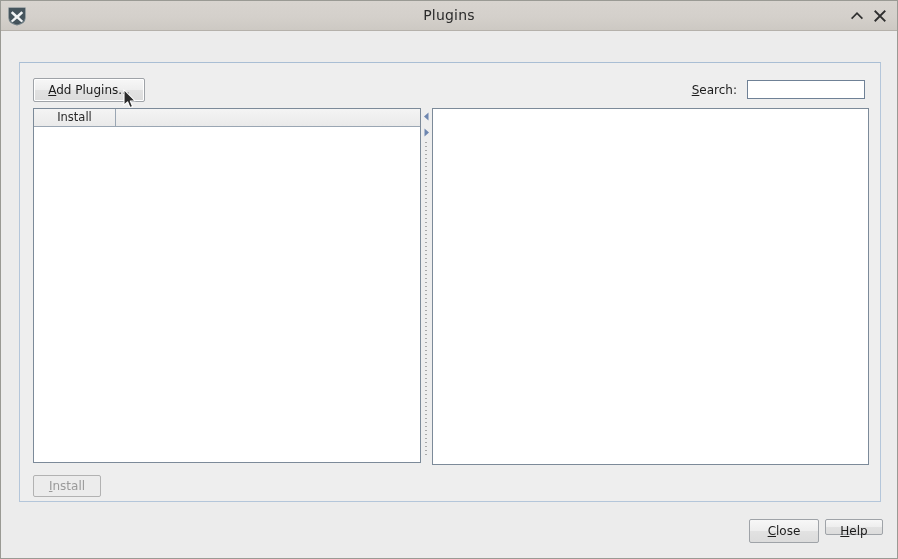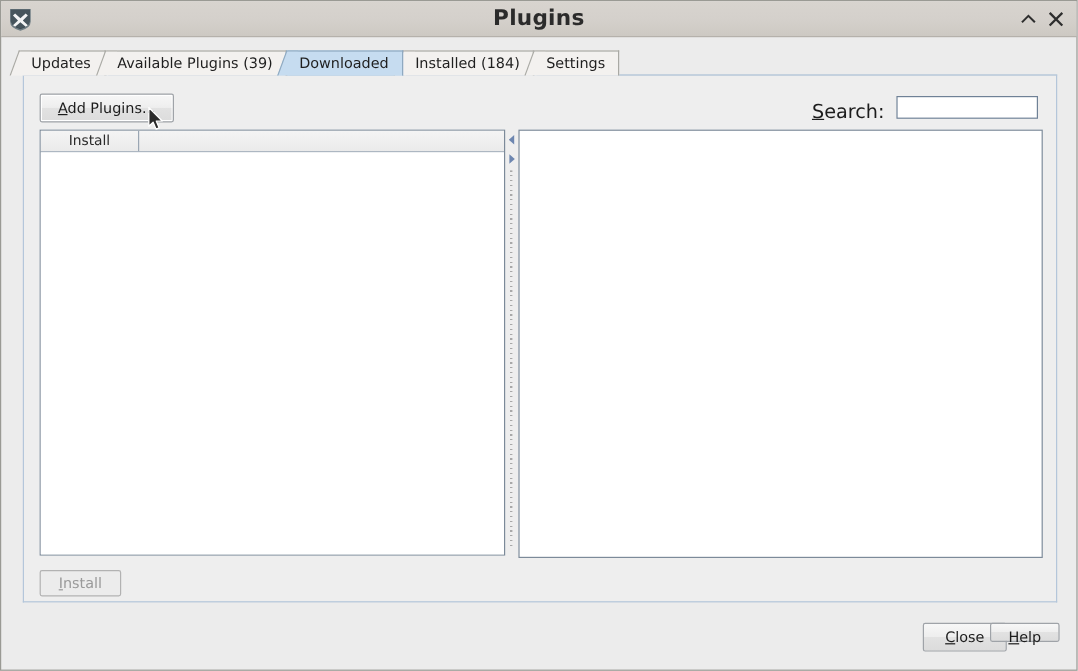--- a/index.html
+++ b/index.html
@@ -41,22 +41,22 @@
     position: absolute;
     left: 5px; top: 4px;
     width: 22px; height: 22px;
   }
   .titlebar-title {
     position: absolute;
     left: 0; top: 0;
     width: 896px;
     line-height: 29px;
     text-align: center;
-    font-weight: bold;
-    font-size: 18px;
+    font-weight: normal;
+    font-size: 14px;
     color: #2b2b2b;
     letter-spacing: 0.2px;
   }
   .tb-btn {
     position: absolute;
     top: 7px;
     width: 16px; height: 16px;
     cursor: default;
   }
   .tb-btn svg { display: block; }
@@ -146,21 +146,21 @@
     position: absolute;
     left: 13px; top: 15px;
     width: 112px; height: 24px;
     line-height: 22px;
   }
 
   
   .search-label {
     position: absolute;
     right: 143px; top: 20px;
-    font-size: 16px;
+    font-size: 12px;
     color: #1c1c1c;
     white-space: nowrap;
   }
   .search-input {
     position: absolute;
     right: 15px; top: 17px;
     width: 118px; height: 19px;
     box-sizing: border-box;
     background: #ffffff;
     border: 1px solid #6f8196;
@@ -258,21 +258,20 @@
     width: 68px; height: 22px;
     line-height: 20px;
   }
 
   
   .close-btn {
     position: absolute;
     left: 748px; top: 518px;
     width: 70px; height: 24px;
     line-height: 22px;
-    margin-left: 20px;
   }
   .help-btn {
     position: absolute;
     left: 824px; top: 518px;
     width: 58px; height: 16px;
     line-height: 22px;
   }
 
   .mn { text-decoration: underline; }
 
@@ -305,37 +304,20 @@
         <path d="M3.2 10 L8 5.2 L12.8 10" fill="none" stroke="#2e2e2e" stroke-width="1.7" stroke-linecap="square"></path>
       </svg>
     </div>
     <div class="tb-btn tb-close">
       <svg width="16" height="16" viewBox="0 0 16 16">
         <path d="M3.4 3.4 L12.6 12.6 M12.6 3.4 L3.4 12.6" fill="none" stroke="#2e2e2e" stroke-width="1.9" stroke-linecap="square"></path>
       </svg>
     </div>
   </div>
 
-  <div class="tabstrip">
-    <div class="tab">
-      <span>Updates</span>
-    </div>
-    <div class="tab">
-      <span>Available Plugins (39)</span>
-    </div>
-    <div class="tab selected">
-      <span>Downloaded</span>
-    </div>
-    <div class="tab">
-      <span>Installed (184)</span>
-    </div>
-    <div class="tab">
-      <span>Settings</span>
-    </div>
-  </div>
 
   <div class="tabpanel">
 
     <div class="btn focused add-plugins">
       <span class="mn">A</span><span>dd Plugins...</span>
     </div>
 
     <div class="search-label">
       <span class="mn">S</span><span>earch:</span>
     </div>

